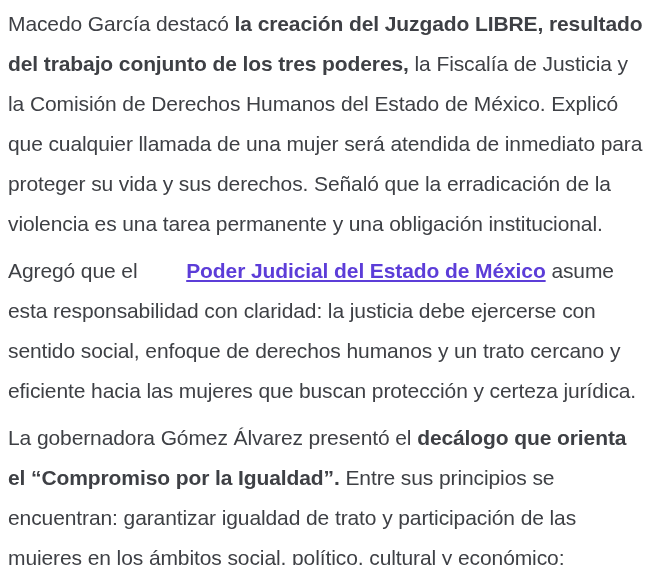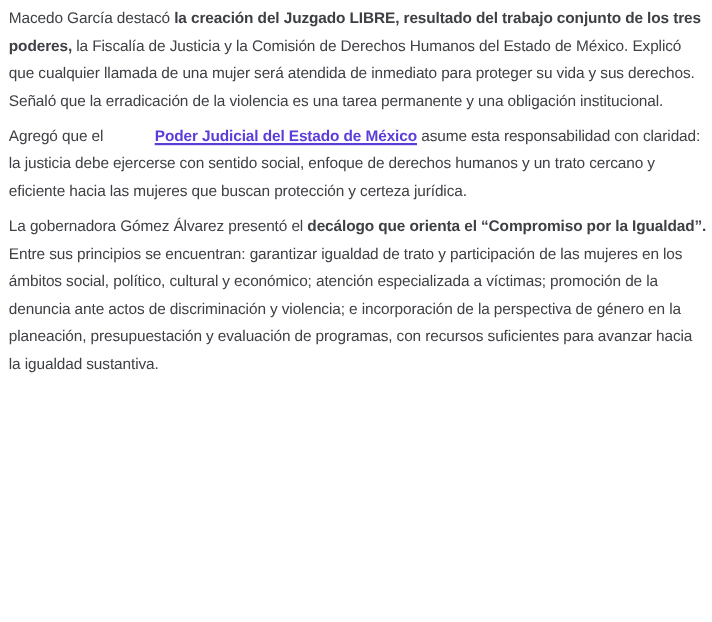--- a/index.html
+++ b/index.html
@@ -13,22 +13,22 @@
     overflow: hidden;
   }
   main.article-body {
     box-sizing: border-box;
     width: 647px;
     padding: 4px 4px 0 8px;
   }
   p.article-paragraph {
     margin: 0 0 7px 0;
     font-family: "Liberation Sans", "DejaVu Sans", sans-serif;
-    font-size: 14px;
-    line-height: 25px;
+    font-size: 21px;
+    line-height: 40px;
     letter-spacing: -0.1px;
     font-weight: 400;
   }
   p.article-paragraph .run-bold {
     font-weight: 700;
   }
   p.article-paragraph a.article-link {
     font-weight: 700;
     text-decoration: underline;
     text-decoration-thickness: 2px;

